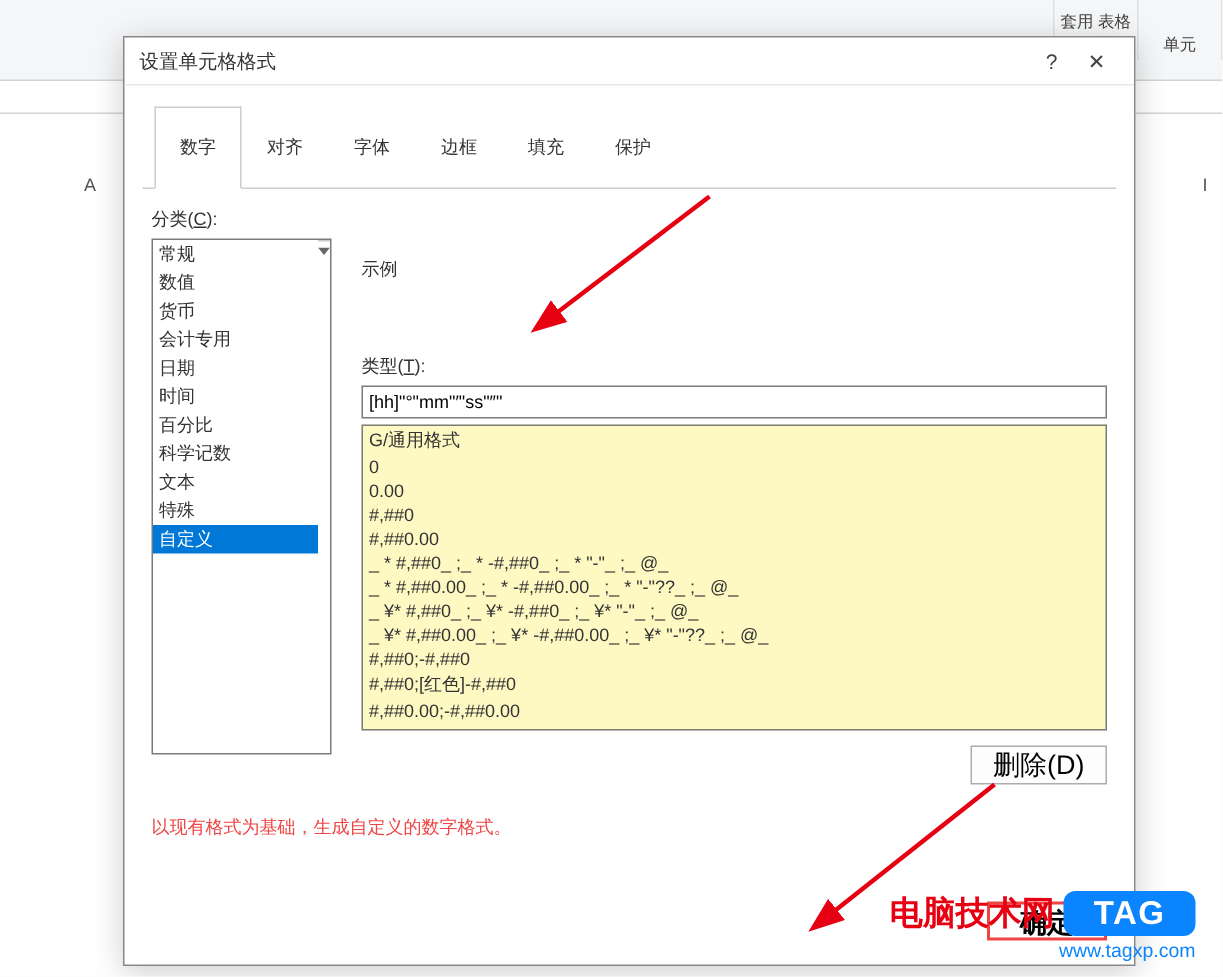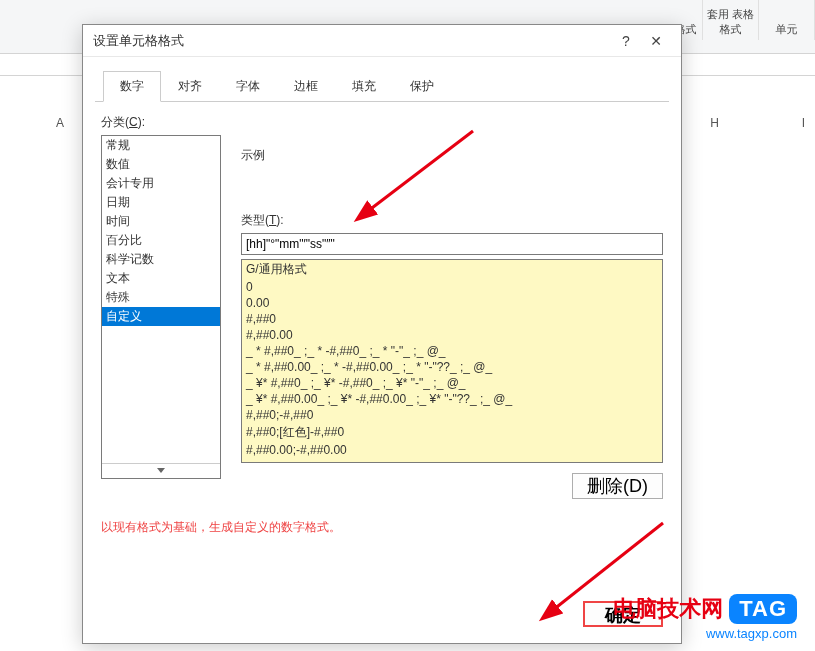--- a/index.html
+++ b/index.html
@@ -53,21 +53,21 @@
   .grid {
     position: absolute;
     top: 76px; left: 0; right: 0; bottom: 0;
     background: #fff;
   }
 
   
   .dialog {
     position: absolute;
     top: 24px; left: 82px;
-    width: 600px;
+    width: 675px;
     height: 620px;
     background: #fff;
     border: 1px solid #888;
     box-shadow: 0 4px 20px rgba(0,0,0,0.2);
     display: flex;
     flex-direction: column;
   }
   .titlebar {
     display: flex;
     align-items: center;
@@ -83,21 +83,21 @@
   }
 
   .tabs {
     display: flex;
     padding: 6px 8px 0 8px;
     gap: 0;
     border-bottom: 1px solid #ccc;
     margin: 8px 12px 0 12px;
   }
   .tab {
-    padding: 6px 16px;
+    padding: 18px 16px;
     font-size: 12px;
     color: #333;
     border: 1px solid transparent;
     border-bottom: none;
     margin-bottom: -1px;
   }
   .tab.active {
     border-color: #ccc;
     background: #fff;
     border-bottom: 1px solid #fff;
@@ -117,21 +117,20 @@
     gap: 20px;
   }
 
   .category-list {
     width: 120px;
     height: 344px;
     border: 1px solid #7a7a7a;
     background: #fff;
     overflow: hidden;
     display: flex;
-    flex-direction: column;
   }
   .category-list .items {
     flex: 1;
     overflow: auto;
   }
   .catitem {
     padding: 1px 4px;
   }
   .catitem.selected {
     background: #0078d7;
@@ -225,21 +224,21 @@
     font-weight: bold;
     color: #e60012;
     display: flex;
     align-items: center;
     gap: 6px;
   }
   .tagbadge {
     background: #0a84ff;
     color: #fff;
     border-radius: 8px;
-    padding: 2px 10px;
+    padding: 2px 20px;
     font-size: 22px;
     font-weight: bold;
     letter-spacing: 1px;
   }
   .watermark .line2 {
     font-size: 13px;
     color: #0a84ff;
     margin-top: 2px;
   }
 
@@ -297,20 +296,21 @@
 
     <div class="cat-label">
       <span>分类(</span><span class="u">C</span><span>):</span>
     </div>
 
     <div class="main-area">
       <div class="category-list">
         <div class="items">
           <div class="catitem">常规</div>
           <div class="catitem">数值</div>
+          <div class="catitem">货币</div>
           <div class="catitem">会计专用</div>
           <div class="catitem">日期</div>
           <div class="catitem">时间</div>
           <div class="catitem">百分比</div>
           <div class="catitem">科学记数</div>
           <div class="catitem">文本</div>
           <div class="catitem">特殊</div>
           <div class="catitem selected">自定义</div>
         </div>
         <div class="cat-scrollbtn">

